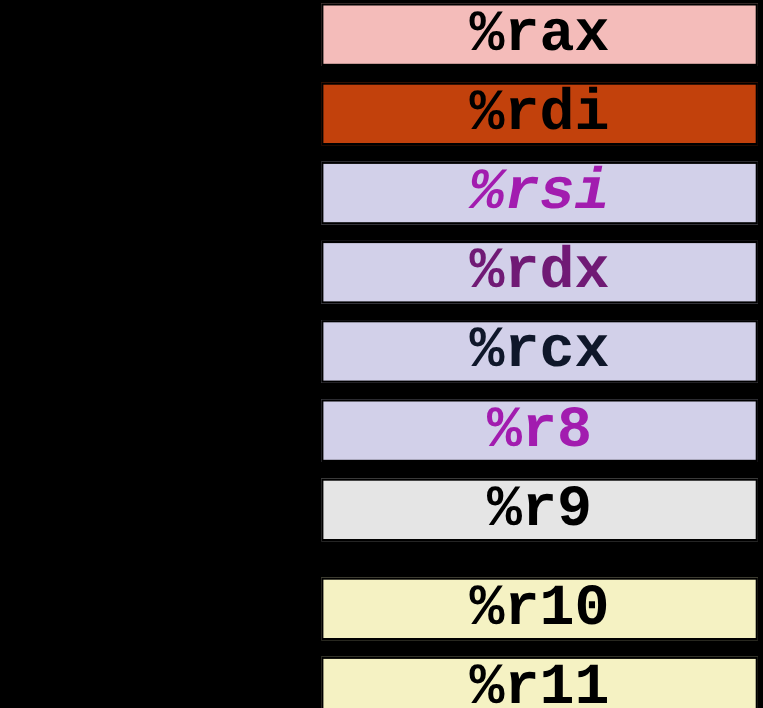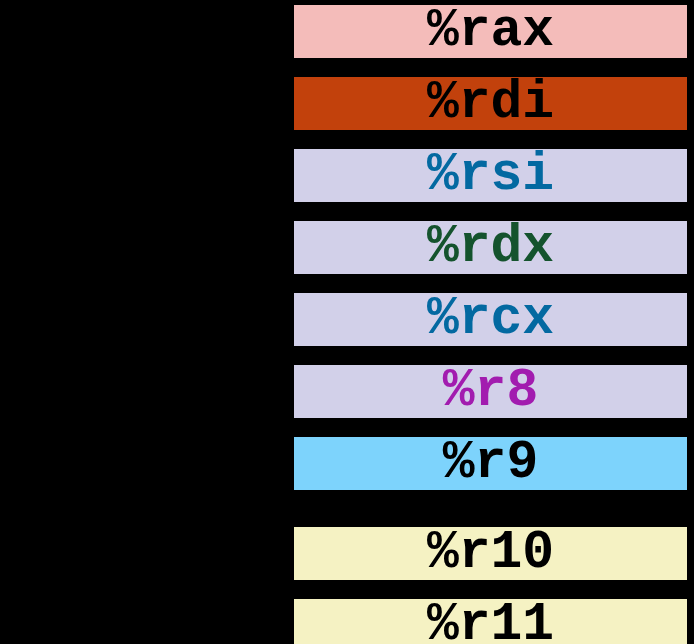--- a/index.html
+++ b/index.html
@@ -52,36 +52,36 @@
   <div class="register-column">
   <div class="register-box" style="background: rgb(244, 188, 186); border-color: rgb(0, 0, 0);">
     <span class="register-label" style="color: rgb(0, 0, 0);">%rax</span>
   </div>
 
   <div class="register-box" style="background: #c2410c; border-color: rgb(0, 0, 0);">
     <span class="register-label" style="color: rgb(0, 0, 0);">%rdi</span>
   </div>
 
   <div class="register-box" style="background: rgb(210, 208, 233); border-color: rgb(0, 0, 0);">
-    <span class="register-label" style="color: #0369a1;">%rsi</span>
+    <span class="register-label" style="color: #a21caf; font-style: italic;">%rsi</span>
   </div>
 
   <div class="register-box" style="background: rgb(210, 208, 233); border-color: rgb(0, 0, 0);">
-    <span class="register-label" style="color: #14532d;">%rdx</span>
+    <span class="register-label" style="color: #701a75;">%rdx</span>
   </div>
 
   <div class="register-box" style="background: rgb(210, 208, 233); border-color: rgb(0, 0, 0);">
-    <span class="register-label" style="color: #0369a1;">%rcx</span>
+    <span class="register-label" style="color: #0f172a;">%rcx</span>
   </div>
 
   <div class="register-box" style="background: rgb(210, 208, 233); border-color: rgb(0, 0, 0);">
     <span class="register-label" style="color: #a21caf;">%r8</span>
   </div>
 
-  <div class="register-box" style="background: #7dd3fc; border-color: rgb(0, 0, 0);">
+  <div class="register-box" style="background: #e5e5e5; border-color: rgb(0, 0, 0);">
     <span class="register-label" style="color: rgb(0, 0, 0);">%r9</span>
   </div>
 
   <div class="register-box" style="background: rgb(245, 242, 195); border-color: rgb(0, 0, 0); margin-top: 18px;">
     <span class="register-label" style="color: rgb(0, 0, 0);">%r10</span>
   </div>
 
   <div class="register-box" style="background: rgb(245, 242, 195); border-color: rgb(0, 0, 0); text-align: center;">
     <span class="register-label" style="color: rgb(0, 0, 0);">%r11</span>
   </div>

